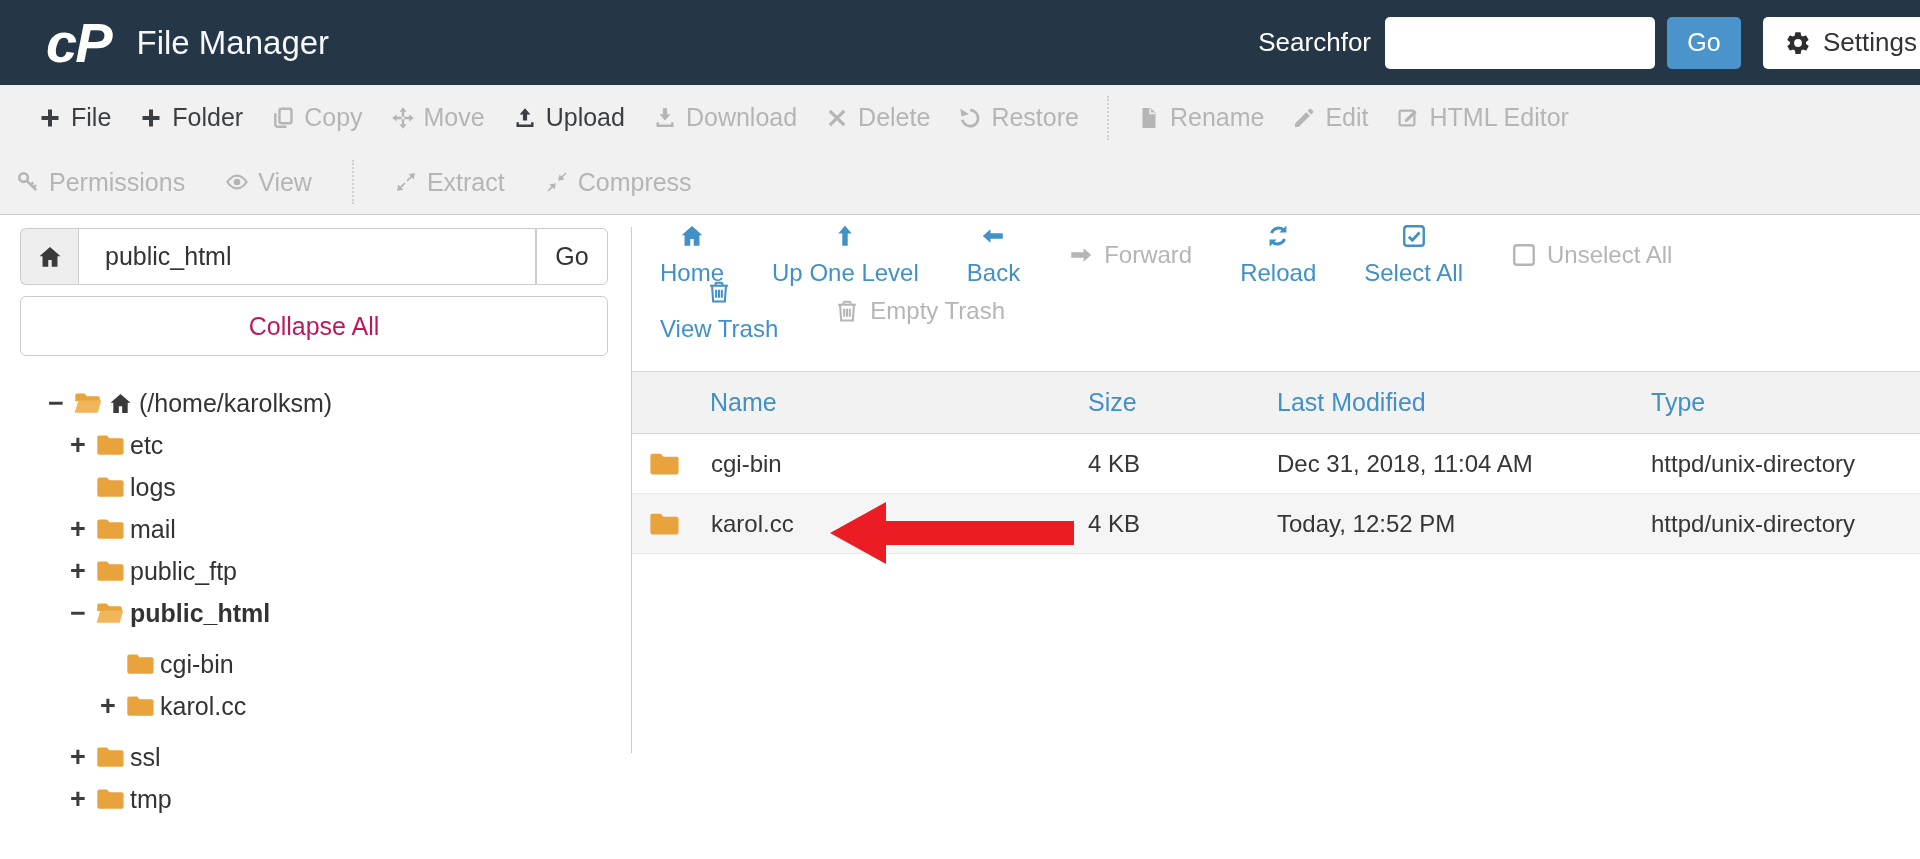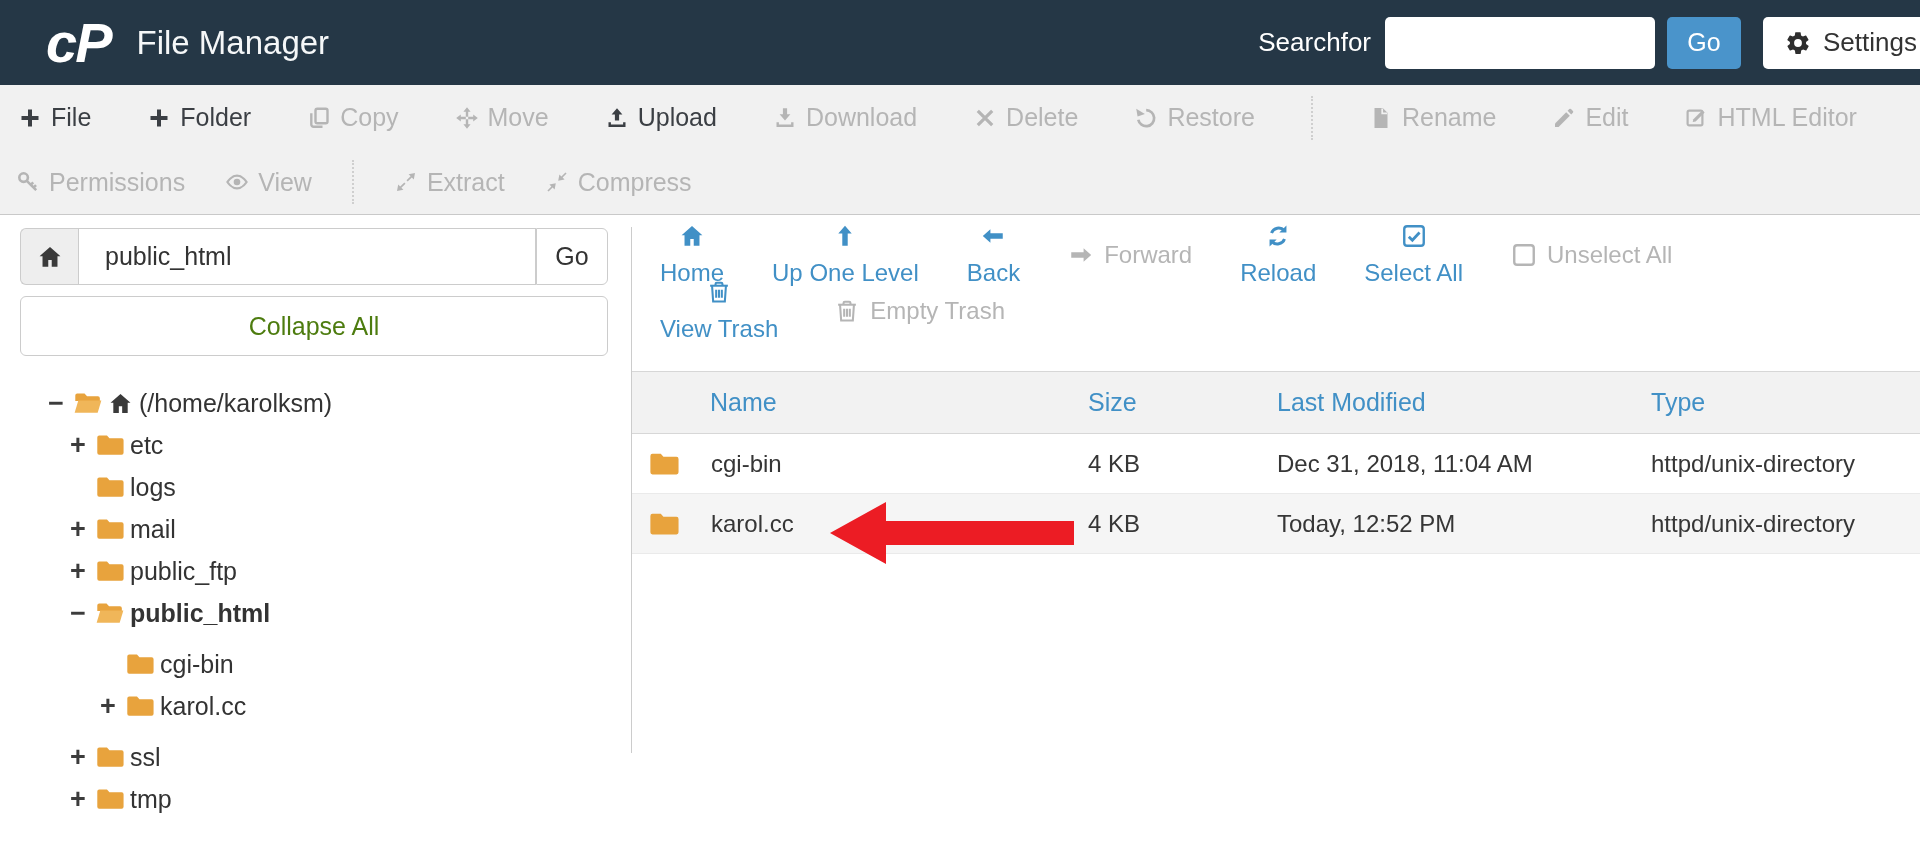--- a/index.html
+++ b/index.html
@@ -25,40 +25,40 @@
   .go-btn { width:74px; height:52px; background:#4a94cb; color:#fff; border:none; border-radius:5px;
      font-size:25px; font-family:inherit; cursor:pointer; }
   .settings-btn { height:52px; background:#fff; border:none; border-radius:5px; margin-left:22px; margin-right:-48px;
      width:205px; display:flex; align-items:center; padding-left:22px; gap:12px; font-size:26px; color:#333;
      font-family:inherit; cursor:pointer; }
   .settings-btn .icon svg { width:26px; height:26px; color:#2e2e2e; }
 
   
   .toolbar { background:#f1f1f1; border-bottom:1px solid #c9c9c9; height:130px; }
   .trow { display:flex; align-items:center; }
-  .trow1 { height:65px; gap:56px; padding-left:18px; }
+  .trow1 { height:65px; gap:28px; padding-left:38px; }
   .trow2 { height:64px; gap:40px; padding-left:16px; }
   .titem { display:flex; align-items:center; gap:9px; font-size:25px; white-space:nowrap; cursor:pointer; }
   .titem .icon svg { width:24px; height:24px; }
   .titem.on  { color:#3b3f44; }
   .titem.off { color:#b5b5b5; }
   .tdivider { width:0; height:44px; border-left:2px dotted #cfcfcf; }
 
   
   .sidebar { position:absolute; left:0; top:215px; width:632px; padding:13px 24px 0 20px; }
   .pathgroup { display:flex; height:57px; }
   .home-btn { width:58px; background:#eee; border:1px solid #ccc; border-right:none; border-radius:6px 0 0 6px;
      display:flex; align-items:center; justify-content:center; cursor:pointer; }
   .home-btn .icon svg { width:26px; height:26px; color:#3a3a3a; }
   .path-input { flex:1; min-width:0; border:1px solid #ccc; font-size:25px; color:#333; padding-left:26px;
      font-family:inherit; outline:none; background:#fff; }
   .path-go { width:72px; background:#fff; border:1px solid #ccc; border-left:1px solid #ccc; border-radius:0 6px 6px 0;
      font-size:25px; color:#333; font-family:inherit; cursor:pointer; }
   .collapse-btn { margin-top:11px; width:100%; height:60px; background:#fff; border:1px solid #ccc; border-radius:6px;
-     font-size:25px; color:#4d7c0f; font-family:inherit; cursor:pointer; }
+     font-size:25px; color:#be185d; font-family:inherit; cursor:pointer; }
   .tree { margin-top:26px; font-size:25px; color:#333; }
   .tnode { display:flex; align-items:center; height:42px; gap:6px; cursor:pointer; white-space:nowrap; }
   .tnode.lvl0 { padding-left:24px; }
   .tnode.lvl1 { padding-left:46px; }
   .tnode.lvl2 { padding-left:76px; }
   .tnode.gap  { margin-top:9px; }
   .tnode .exp { width:24px; font-weight:700; font-size:27px; color:#3c3c3c; text-align:center; }
   .tnode .icon.folder svg { width:28px; height:24px; color:#e8a33d; }
   .tnode .icon.homedark svg { width:25px; height:25px; color:#3a3a3a; }
   .tnode.bold .tlabel { font-weight:700; }

